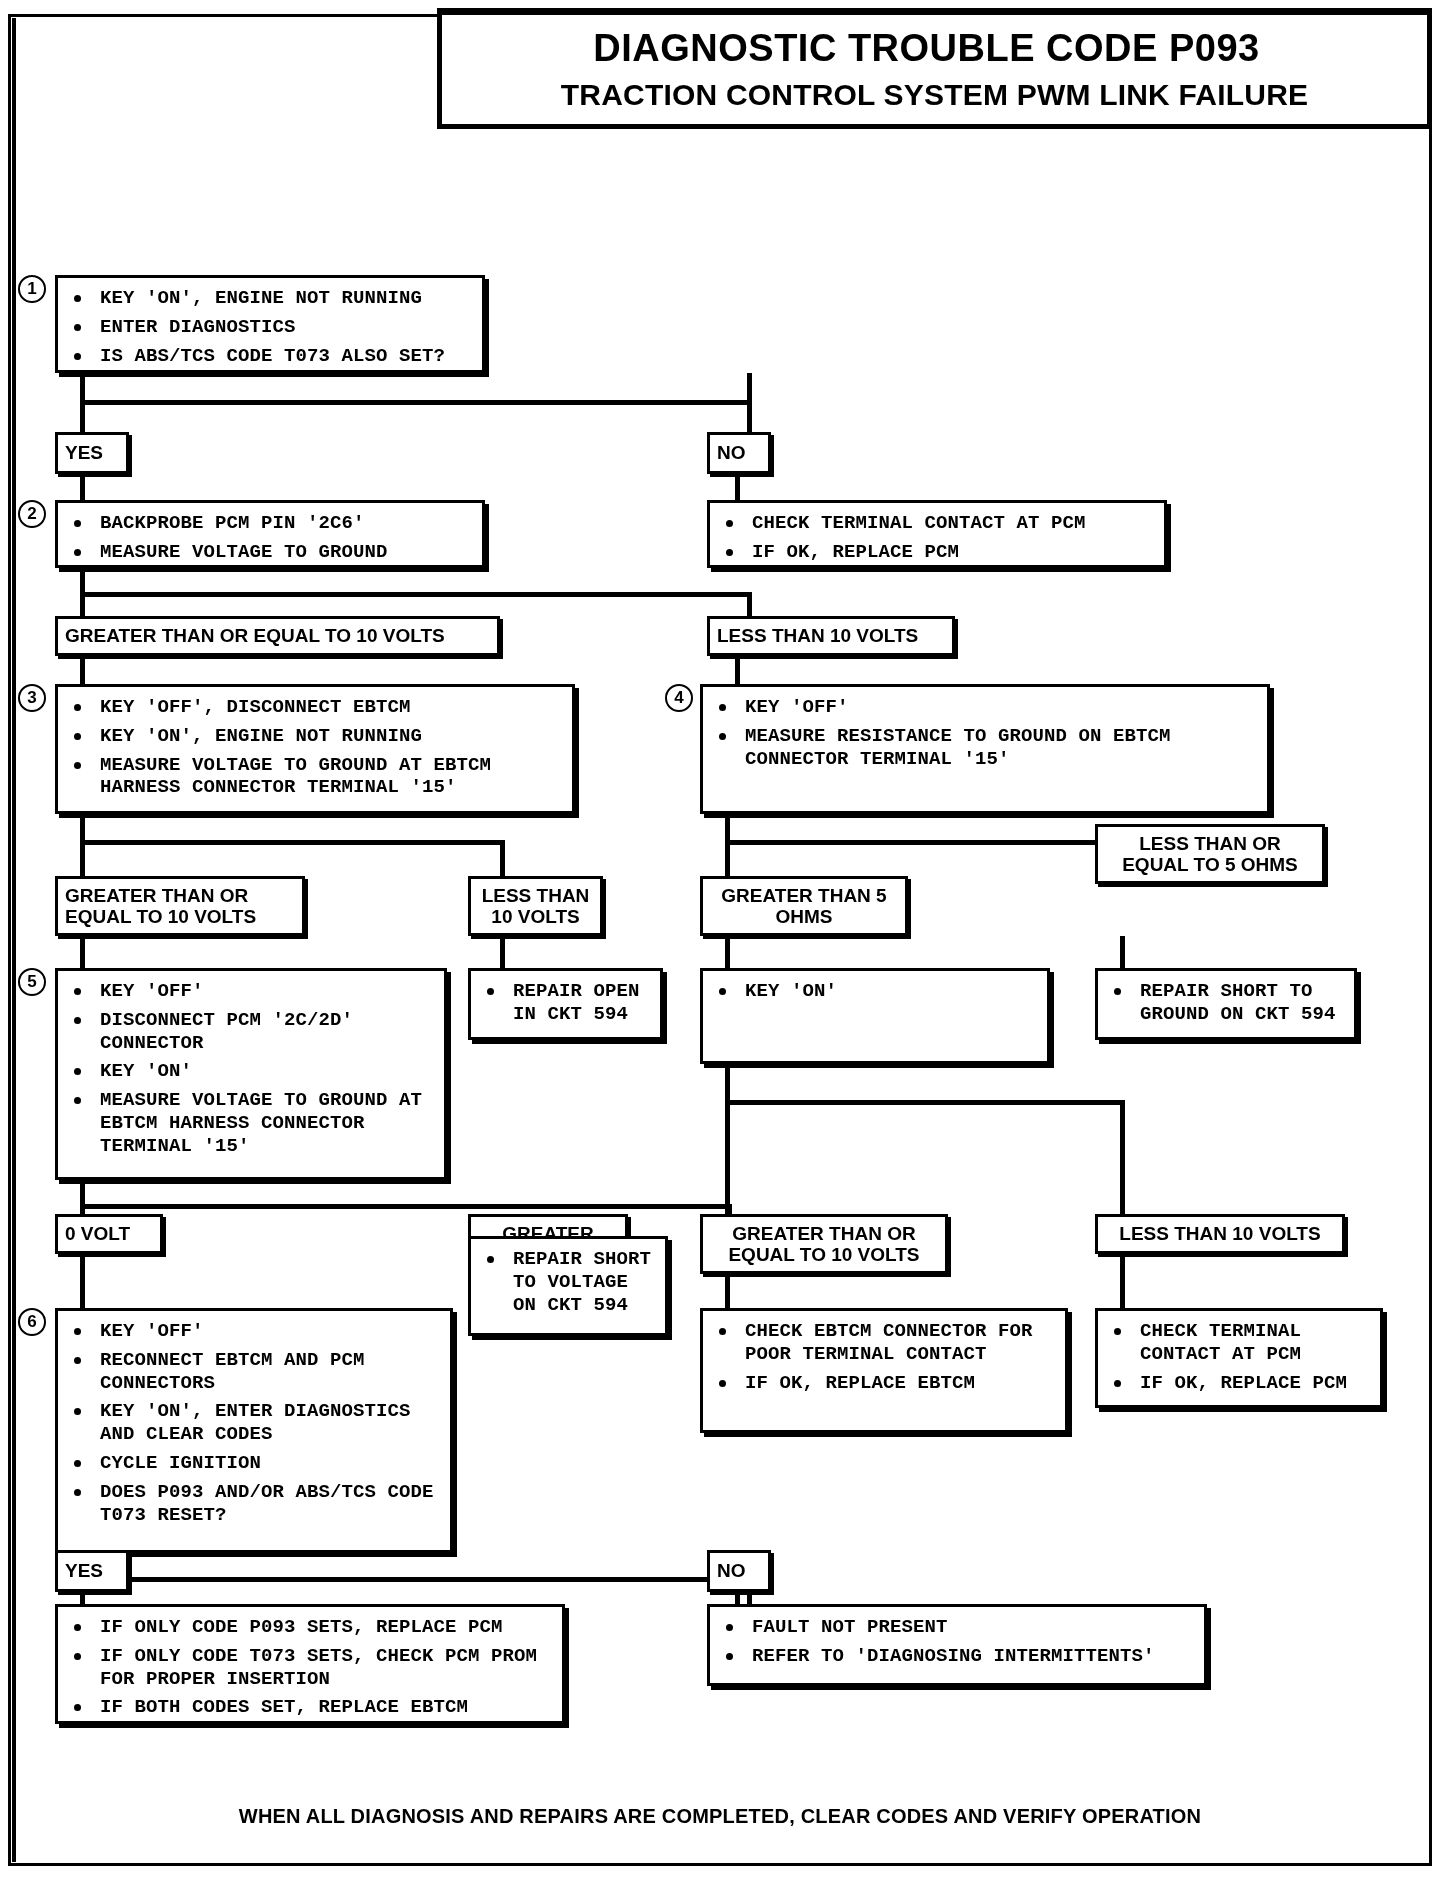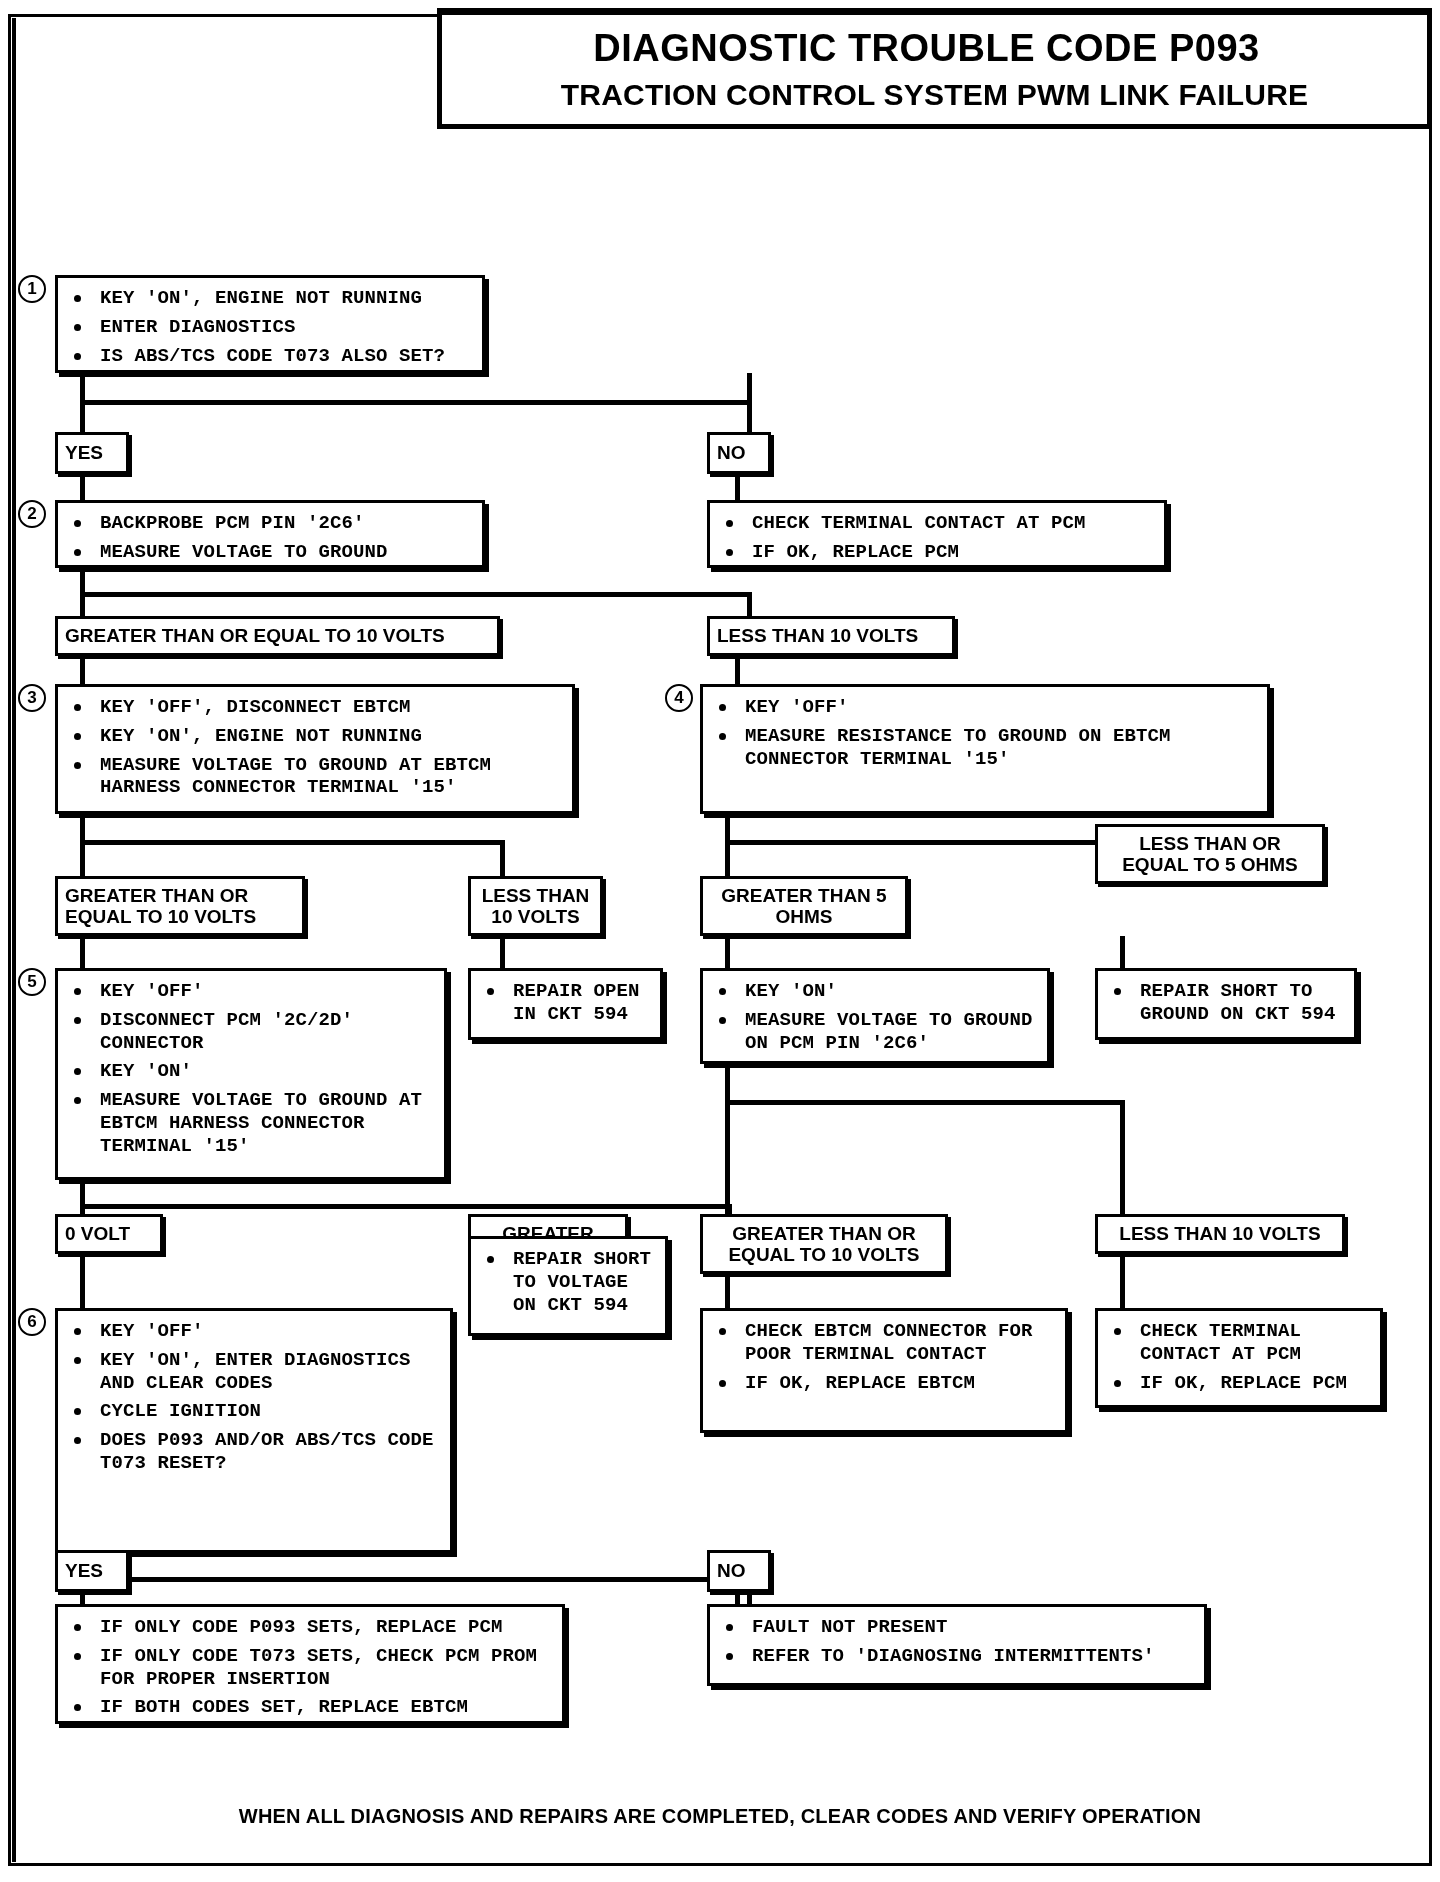--- a/index.html
+++ b/index.html
@@ -284,21 +284,20 @@
 
   <div class="box shadow" style="left:468px; top:968px; width:195px; height:72px;">
     <ul class="items">
       <li>REPAIR OPEN IN CKT 594</li>
     </ul>
   </div>
 
   <div class="box shadow" style="left:700px; top:968px; width:350px; height:96px;">
     <ul class="items">
       <li>KEY 'ON'</li>
-      <li>MEASURE VOLTAGE TO GROUND ON PCM PIN '2C6'</li>
     </ul>
   </div>
 
   <div class="box shadow" style="left:1095px; top:968px; width:262px; height:72px;">
     <ul class="items">
       <li>REPAIR SHORT TO GROUND ON CKT 594</li>
     </ul>
   </div>
 
   <div class="vline" style="left:80px; top:1180px; height:28px;"></div>
@@ -320,20 +319,21 @@
   <div class="vline" style="left:500px; top:1274px; height:34px;"></div>
   <div class="vline" style="left:725px; top:1274px; height:34px;"></div>
   <div class="vline" style="left:1120px; top:1254px; height:54px;"></div>
 
   <div class="step-num" style="left:18px; top:1308px;">
       <span>6</span>
     </div>
   <div class="box shadow" style="left:55px; top:1308px; width:398px; height:245px;">
     <ul class="items">
       <li>KEY 'OFF'</li>
+      <li>RECONNECT EBTCM AND PCM CONNECTORS</li>
       <li>KEY 'ON', ENTER DIAGNOSTICS AND CLEAR CODES</li>
       <li>CYCLE IGNITION</li>
       <li>DOES P093 AND/OR ABS/TCS CODE T073 RESET?</li>
     </ul>
   </div>
 
   <div class="box shadow" style="left:468px; top:1236px; width:200px; height:100px;">
     <ul class="items">
       <li>REPAIR SHORT TO VOLTAGE ON CKT 594</li>
     </ul>

